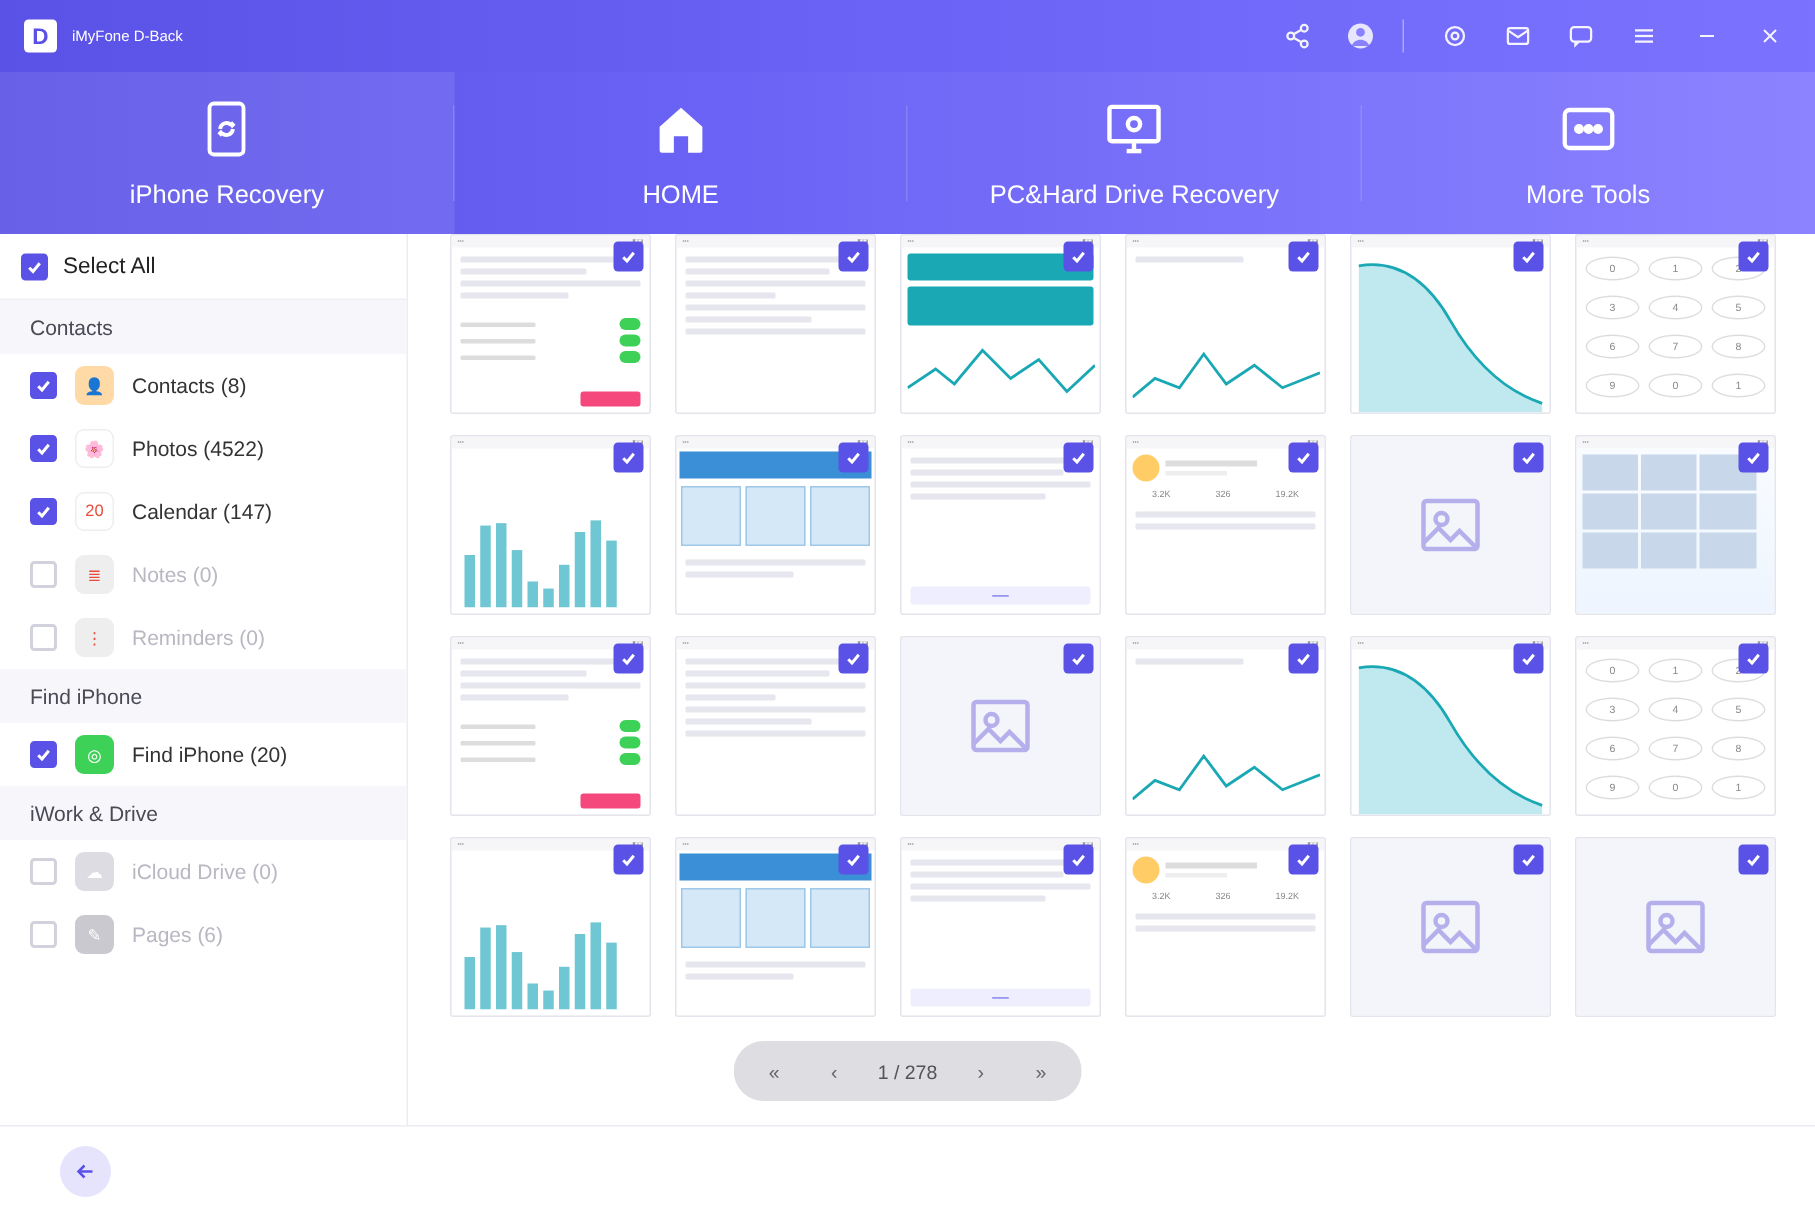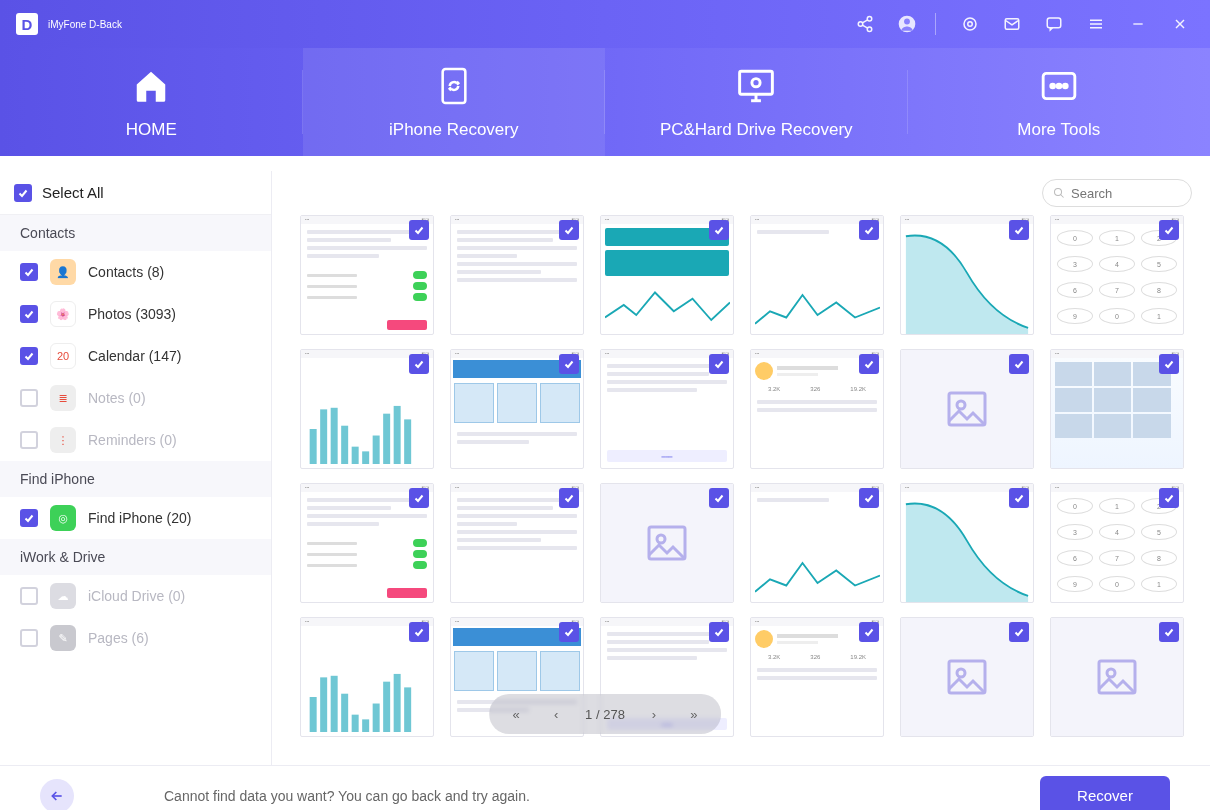--- a/index.html
+++ b/index.html
@@ -26,21 +26,21 @@
 }
 .navtab {
   flex: 1; display: flex; flex-direction: column; align-items: center;
   justify-content: center; gap: 12px; cursor: pointer; position: relative;
 }
 .navtab.active { background: rgba(255,255,255,.09); }
 .navtab:not(:last-child)::after { content: ""; position: absolute; right: 0; top: 20%; height: 60%; width: 1px; background: rgba(255,255,255,.15); }
 .navtab .nav-icon { width: 44px; height: 44px; display: flex; align-items: center; justify-content: center; }
 .navtab .nav-label { font-size: 17px; }
 
-.main { display: flex; height: 594px; margin-top: 15px; }
+.main { display: flex; height: 594px; }
 
 
 .sidebar { width: 272px; border-right: 1px solid #ececf3; display: flex; flex-direction: column; overflow: hidden; }
 .selectall-row { height: 44px; display: flex; align-items: center; padding: 0 14px; gap: 10px; font-size: 15px; color: #222; border-bottom: 1px solid #f0f0f4; }
 .side-scroll { overflow-y: auto; flex: 1; }
 .group-head { background: #f7f7fb; padding: 10px 20px; font-size: 14px; color: #4a4a55; }
 .item-row { height: 42px; display: flex; align-items: center; padding: 0 20px; gap: 12px; font-size: 14px; color: #333; }
 .item-row.disabled { color: #b8b8c2; }
 .item-row .item-icon { width: 26px; height: 26px; border-radius: 6px; display: flex; align-items: center; justify-content: center; font-size: 13px; color: #fff; }
 
@@ -140,37 +140,37 @@
     </div>
   <div class="ticon">
       <svg width="16" height="16" viewBox="0 0 24 24" stroke="#fff" stroke-width="2">
         <line x1="6" y1="6" x2="18" y2="18"></line>
         <line x1="6" y1="18" x2="18" y2="6"></line>
       </svg>
     </div>
 </div>
 
 <div class="navbar">
-  <div class="navtab">
-    <div class="nav-icon">
-        <svg width="38" height="38" viewBox="0 0 24 24" fill="#fff">
-          <path d="M3 11l9-8 9 8v10a1 1 0 01-1 1h-5v-7h-6v7H4a1 1 0 01-1-1z"></path>
-        </svg>
-      </div>
-    <div class="nav-label">HOME</div>
-  </div>
   <div class="navtab active">
     <div class="nav-icon">
         <svg width="34" height="40" viewBox="0 0 24 28" fill="none" stroke="#fff" stroke-width="1.8">
           <rect x="4" y="2" width="16" height="24" rx="2"></rect>
           <path d="M9 14a3 3 0 015-2M15 14a3 3 0 01-5 2"></path>
           <path d="M14 11l1 1-1 1M10 17l-1-1 1-1"></path>
         </svg>
       </div>
     <div class="nav-label">iPhone Recovery</div>
+  </div>
+  <div class="navtab">
+    <div class="nav-icon">
+        <svg width="38" height="38" viewBox="0 0 24 24" fill="#fff">
+          <path d="M3 11l9-8 9 8v10a1 1 0 01-1 1h-5v-7h-6v7H4a1 1 0 01-1-1z"></path>
+        </svg>
+      </div>
+    <div class="nav-label">HOME</div>
   </div>
   <div class="navtab">
     <div class="nav-icon">
         <svg width="40" height="36" viewBox="0 0 24 22" fill="none" stroke="#fff" stroke-width="1.8">
           <rect x="2" y="2" width="20" height="14" rx="1"></rect>
           <line x1="9" y1="20" x2="15" y2="20"></line>
           <line x1="12" y1="16" x2="12" y2="20"></line>
           <circle cx="12" cy="9" r="2.5"></circle>
         </svg>
       </div>
@@ -211,21 +211,21 @@
           <span class="item-icon" style="background: rgb(255, 217, 166); color: rgb(255, 255, 255); border: none; font-size: 11px;">👤</span>
           <span>Contacts (8)</span>
         </div>
         <div class="item-row">
           <span class="chk on">
             <svg width="12" height="12" viewBox="0 0 24 24" stroke="#fff" stroke-width="4" fill="none">
               <polyline points="5,13 10,18 19,7"></polyline>
             </svg>
           </span>
           <span class="item-icon" style="background: rgb(255, 255, 255); color: rgb(231, 76, 60); border: 1px solid rgb(238, 238, 238); font-size: 11px;">🌸</span>
-          <span>Photos (3093)</span>
+          <span>Photos (4522)</span>
         </div>
         <div class="item-row">
           <span class="chk on">
             <svg width="12" height="12" viewBox="0 0 24 24" stroke="#fff" stroke-width="4" fill="none">
               <polyline points="5,13 10,18 19,7"></polyline>
             </svg>
           </span>
           <span class="item-icon" style="background: rgb(255, 255, 255); color: rgb(231, 76, 60); border: 1px solid rgb(238, 238, 238); font-size: 11px; text-align: right;">20</span>
           <span>Calendar (147)</span>
         </div>
@@ -257,29 +257,20 @@
         </div>
         <div class="item-row disabled">
           <span class="chk off"></span>
           <span class="item-icon" style="background: rgb(201, 201, 207); color: rgb(255, 255, 255); border: none; font-size: 11px;">✎</span>
           <span>Pages (6)</span>
         </div>
       </div>
   </div>
 
   <div class="content">
-    <div class="topbar">
-      <div class="searchbox">
-        <svg width="14" height="14" viewBox="0 0 24 24" fill="none" stroke="#bbb" stroke-width="2">
-            <circle cx="10" cy="10" r="7"></circle>
-            <line x1="15" y1="15" x2="21" y2="21"></line>
-          </svg>
-        <input type="text" placeholder="Search" style="">
-      </div>
-    </div>
     <div class="grid-wrap">
       <div class="grid" id="grid">
           <div class="thumb">
             <div class="thumb-statusbar">
               <span>•••</span>
               <span>◧◪</span>
             </div>
             <div class="thumb-body">
               <div class="fake-lines">
                 <div></div>
@@ -806,15 +797,13 @@
   <span class="pbtn">»</span>
 </div>
 
 <div class="footer">
   <div class="back-btn">
     <svg width="16" height="16" viewBox="0 0 24 24" fill="none" stroke="#5a52e6" stroke-width="2.5">
         <line x1="19" y1="12" x2="5" y2="12"></line>
         <polyline points="11,6 5,12 11,18"></polyline>
       </svg>
   </div>
-  <div class="footer-msg">Cannot find data you want? You can go back and try again.</div>
-  <button class="recover-btn">Recover</button>
 </div>
 
 </body></html>

